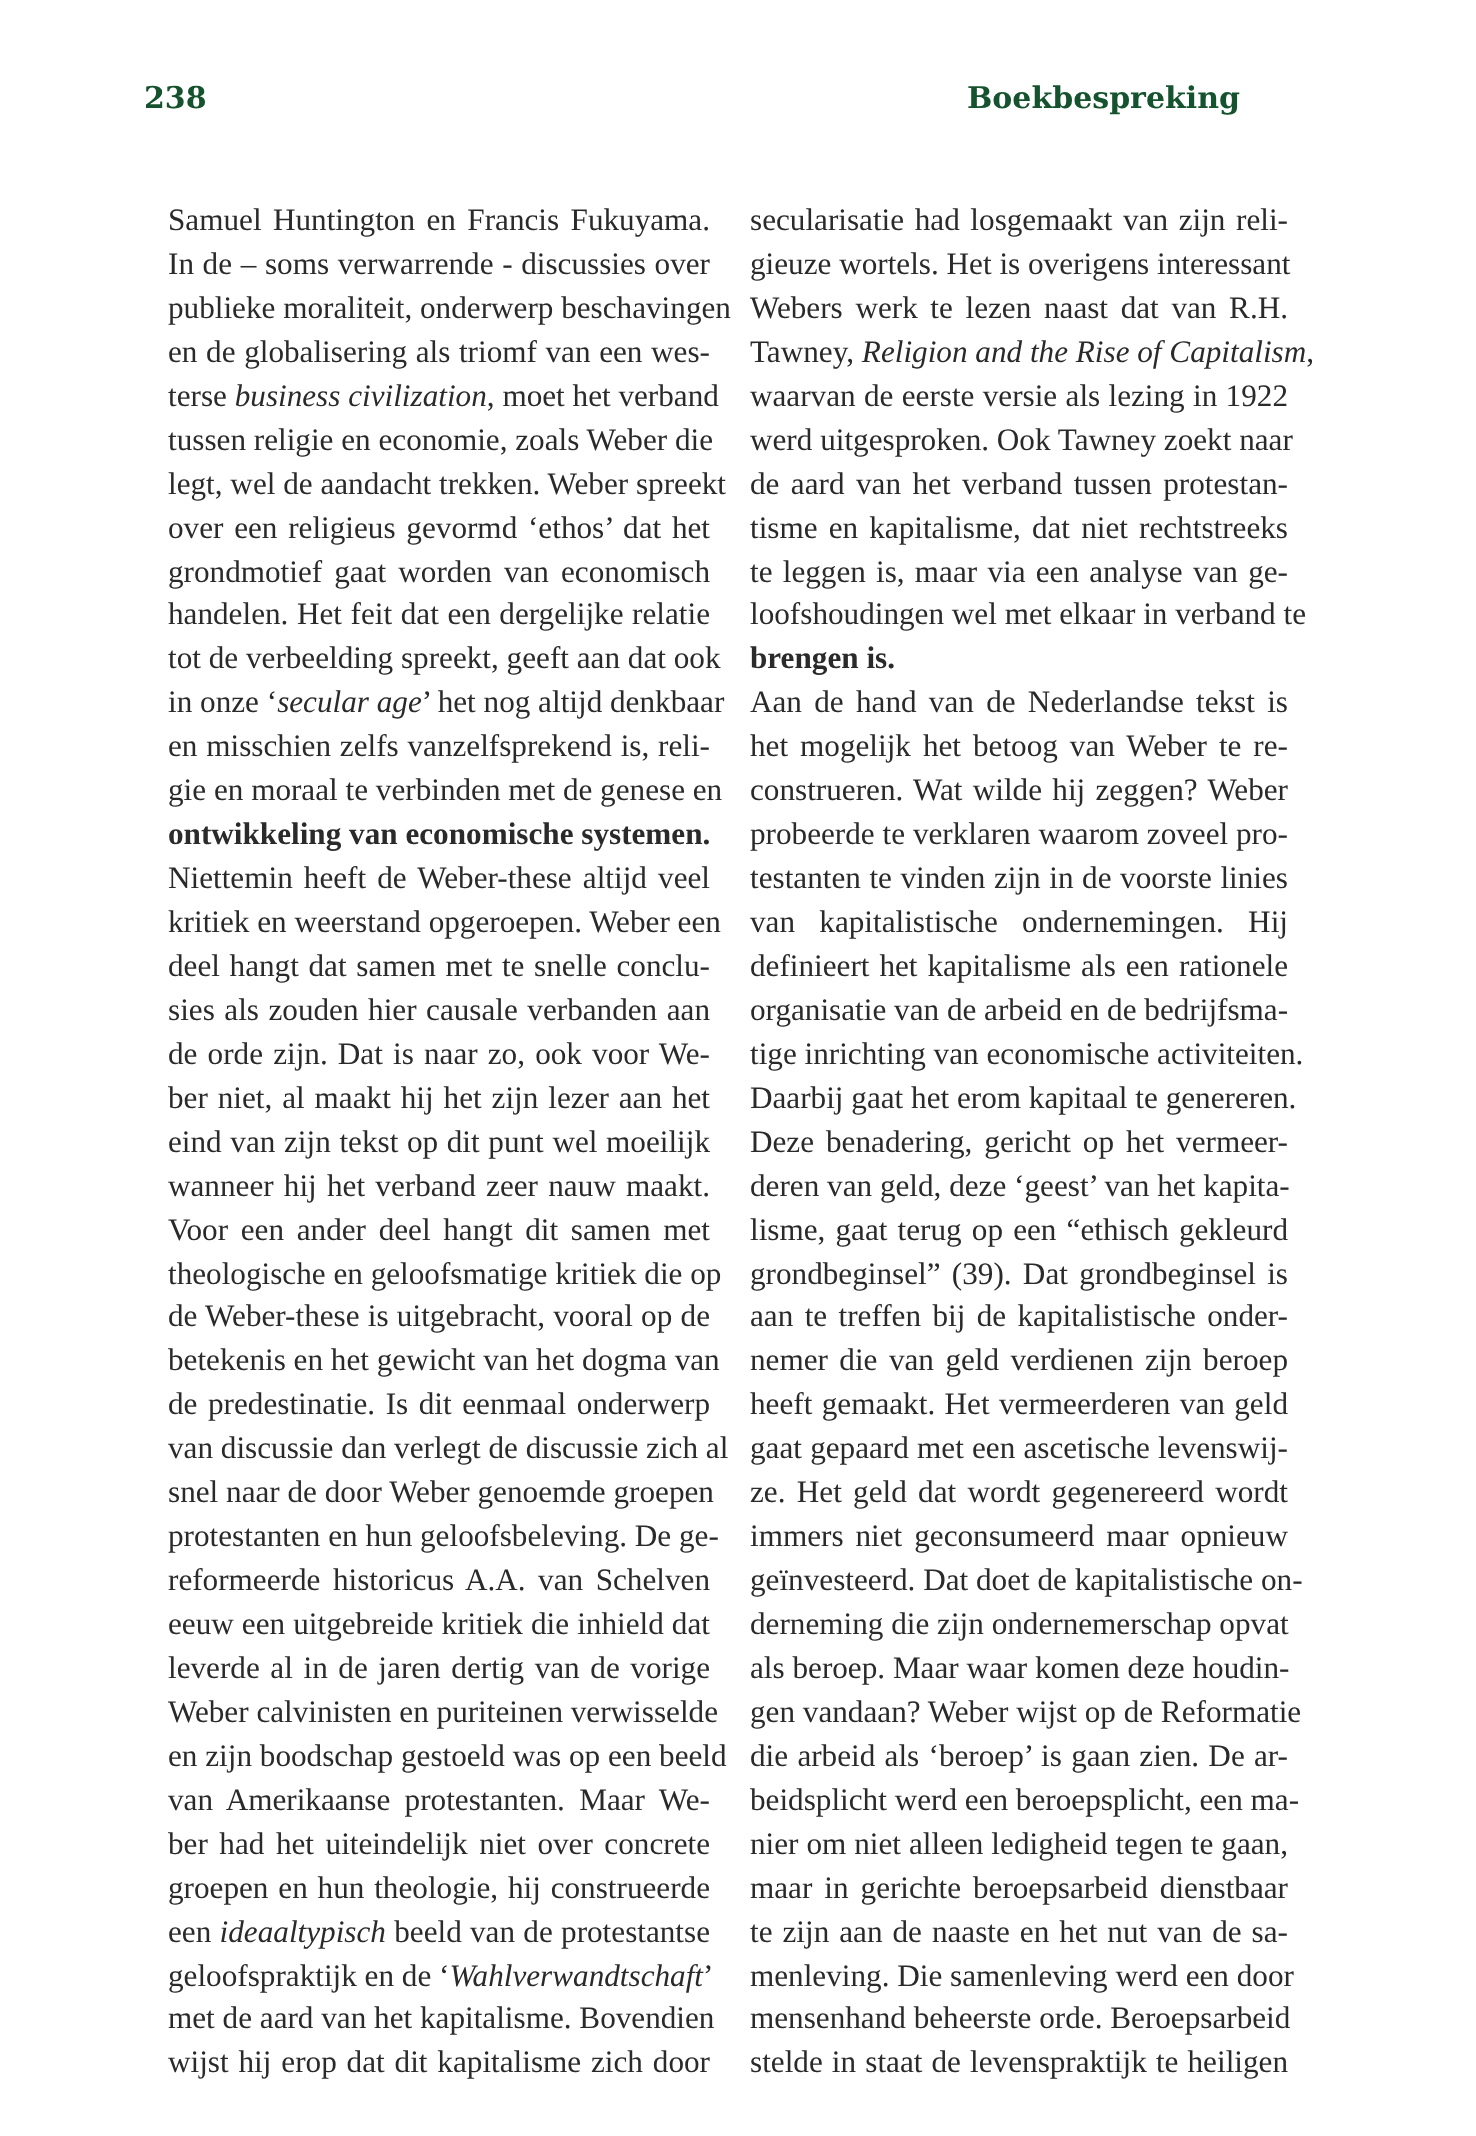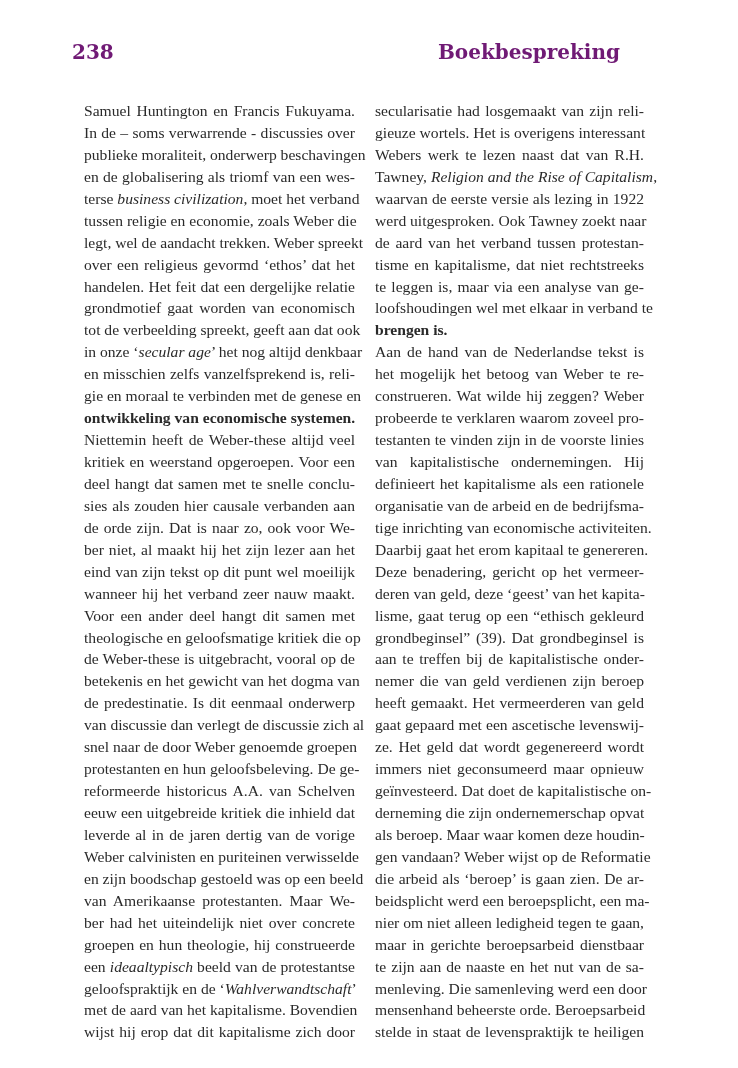--- a/index.html
+++ b/index.html
@@ -1,21 +1,21 @@
 <!DOCTYPE html>
 <html><head>
 <meta charset="utf-8">
 <style>
   html, body { margin: 0; padding: 0; background: #ffffff; }
   body { width: 738px; height: 1068px; position: relative; overflow: hidden; }
   .page { position: absolute; left: 0; top: 0; width: 738px; height: 1068px; background: #fff; }
   .running-head {
     position: absolute; top: 40px; left: 72px; width: 560px; height: 24px;
     font-family: "DejaVu Serif", "Liberation Serif", serif; font-weight: bold;
-    font-size: 20px; color: #701a75;
+    font-size: 15px; color: #14532d;
   }
   .running-head .folio { position: absolute; left: 0; top: 0; }
   .running-head .section { position: absolute; right: 12px; top: 0; text-align: right; }
   .col {
     position: absolute; top: 100px;
     font-family: "Liberation Serif", "DejaVu Serif", serif;
     font-size: 15.6px; line-height: 21.95px; color: #2a2a2a; margin-left: 12px;
   }
   .col-left { left: 72px; width: 271px; }
   .col-right { left: 363px; width: 269px; }
@@ -33,29 +33,29 @@
   </div>
   <div class="col col-left">
       <span class="line">Samuel Huntington en Francis Fukuyama.</span>
       <span class="line">In de – soms verwarrende - discussies over</span>
       <span class="line">publieke moraliteit, onderwerp beschavingen</span>
       <span class="line">en de globalisering als triomf van een wes-</span>
       <span class="line"><span>terse </span><i>business civilization</i><span>, moet het verband</span></span>
       <span class="line">tussen religie en economie, zoals Weber die</span>
       <span class="line">legt, wel de aandacht trekken. Weber spreekt</span>
       <span class="line">over een religieus gevormd ‘ethos’ dat het</span>
+      <span class="line">grondmotief gaat worden van economisch</span>
       <span class="line">handelen. Het feit dat een dergelijke relatie</span>
-      <span class="line">grondmotief gaat worden van economisch</span>
       <span class="line">tot de verbeelding spreekt, geeft aan dat ook</span>
       <span class="line"><span>in onze ‘</span><i>secular age</i><span>’ het nog altijd denkbaar</span></span>
       <span class="line">en misschien zelfs vanzelfsprekend is, reli-</span>
       <span class="line">gie en moraal te verbinden met de genese en</span>
       <span class="line last">ontwikkeling van economische systemen.</span>
       <span class="line">Niettemin heeft de Weber-these altijd veel</span>
-      <span class="line">kritiek en weerstand opgeroepen. Voor een</span>
+      <span class="line">kritiek en weerstand opgeroepen. Weber een</span>
       <span class="line">deel  hangt dat samen met te snelle conclu-</span>
       <span class="line">sies als zouden hier causale verbanden aan</span>
       <span class="line">de orde zijn. Dat is naar zo, ook voor We-</span>
       <span class="line">ber niet, al maakt hij het zijn lezer aan het</span>
       <span class="line">eind van zijn tekst op dit punt wel moeilijk</span>
       <span class="line">wanneer hij het verband zeer nauw maakt.</span>
       <span class="line">Voor een ander deel hangt dit samen met</span>
       <span class="line">theologische en geloofsmatige kritiek die op</span>
       <span class="line">de Weber-these is uitgebracht, vooral op de</span>
       <span class="line">betekenis en het gewicht van het dogma van</span>

